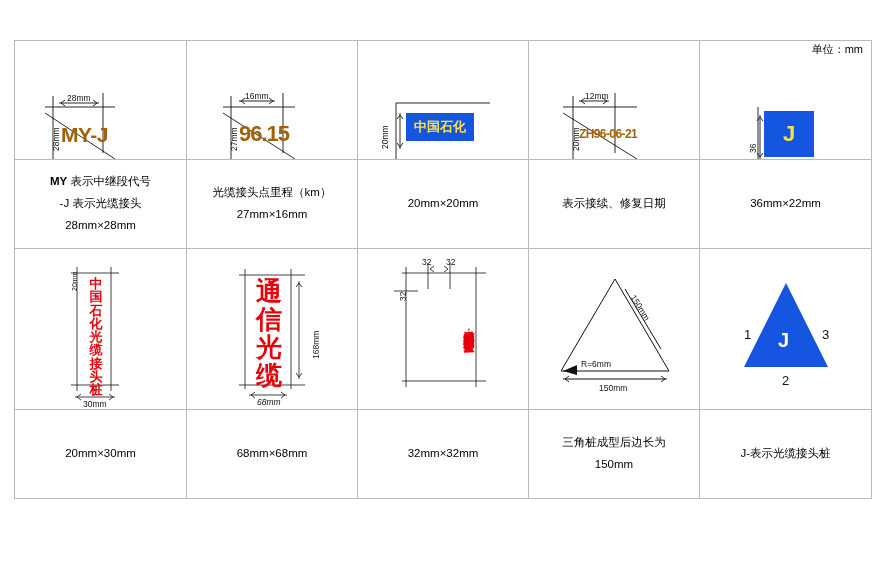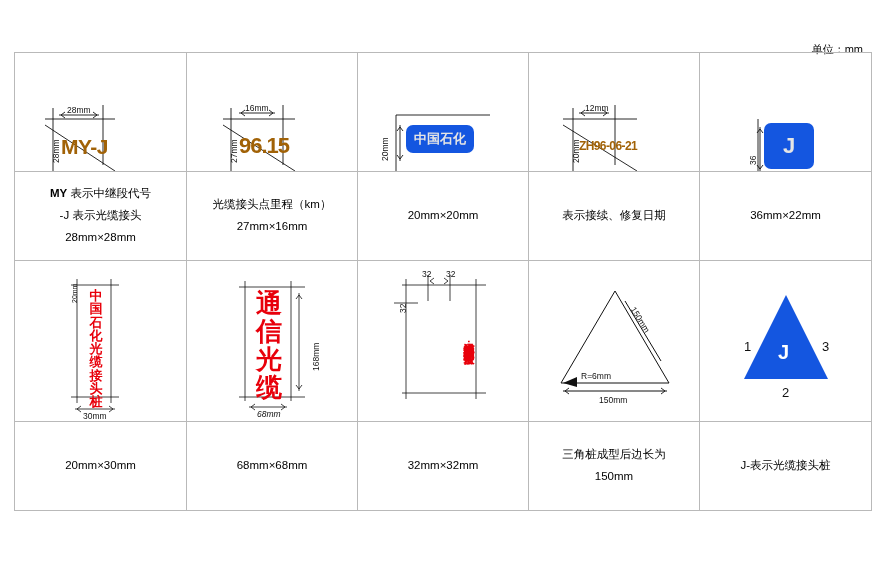--- a/index.html
+++ b/index.html
@@ -32,21 +32,21 @@
   .unit-label {
     position: absolute;
     right: 22px;
     top: 18px;
     font-size: 11px;
     margin-top: 24px;
   }
   table.grid {
     position: absolute;
     left: 14px;
-    top: 52px;
+    top: 40px;
     width: 857px;
     border-collapse: collapse;
     table-layout: fixed;
   }
   table.grid td {
     border: 1px solid #b9b9b9;
     vertical-align: middle;
     text-align: center;
     padding: 0;
   }
@@ -81,26 +81,25 @@
     transform: rotate(-90deg);
     transform-origin: left top;
   }
   svg { display: block; }
   .svgwrap { position: absolute; left: 0; top: 0; }
 
   
   .bluebox {
     position: absolute;
     background: #1456e0;
-    color: #e5e5e5;
+    color: #fde047;
     font-weight: bold;
     display: flex;
     align-items: center;
     justify-content: center;
-    border-radius: 7px;
   }
   .black-label {
     position: absolute;
     font-weight: bold;
     color: #a16207;
     font-family: "Liberation Sans", sans-serif;
   }
   .red-text {
     position: absolute;
     color: #e8000b;

